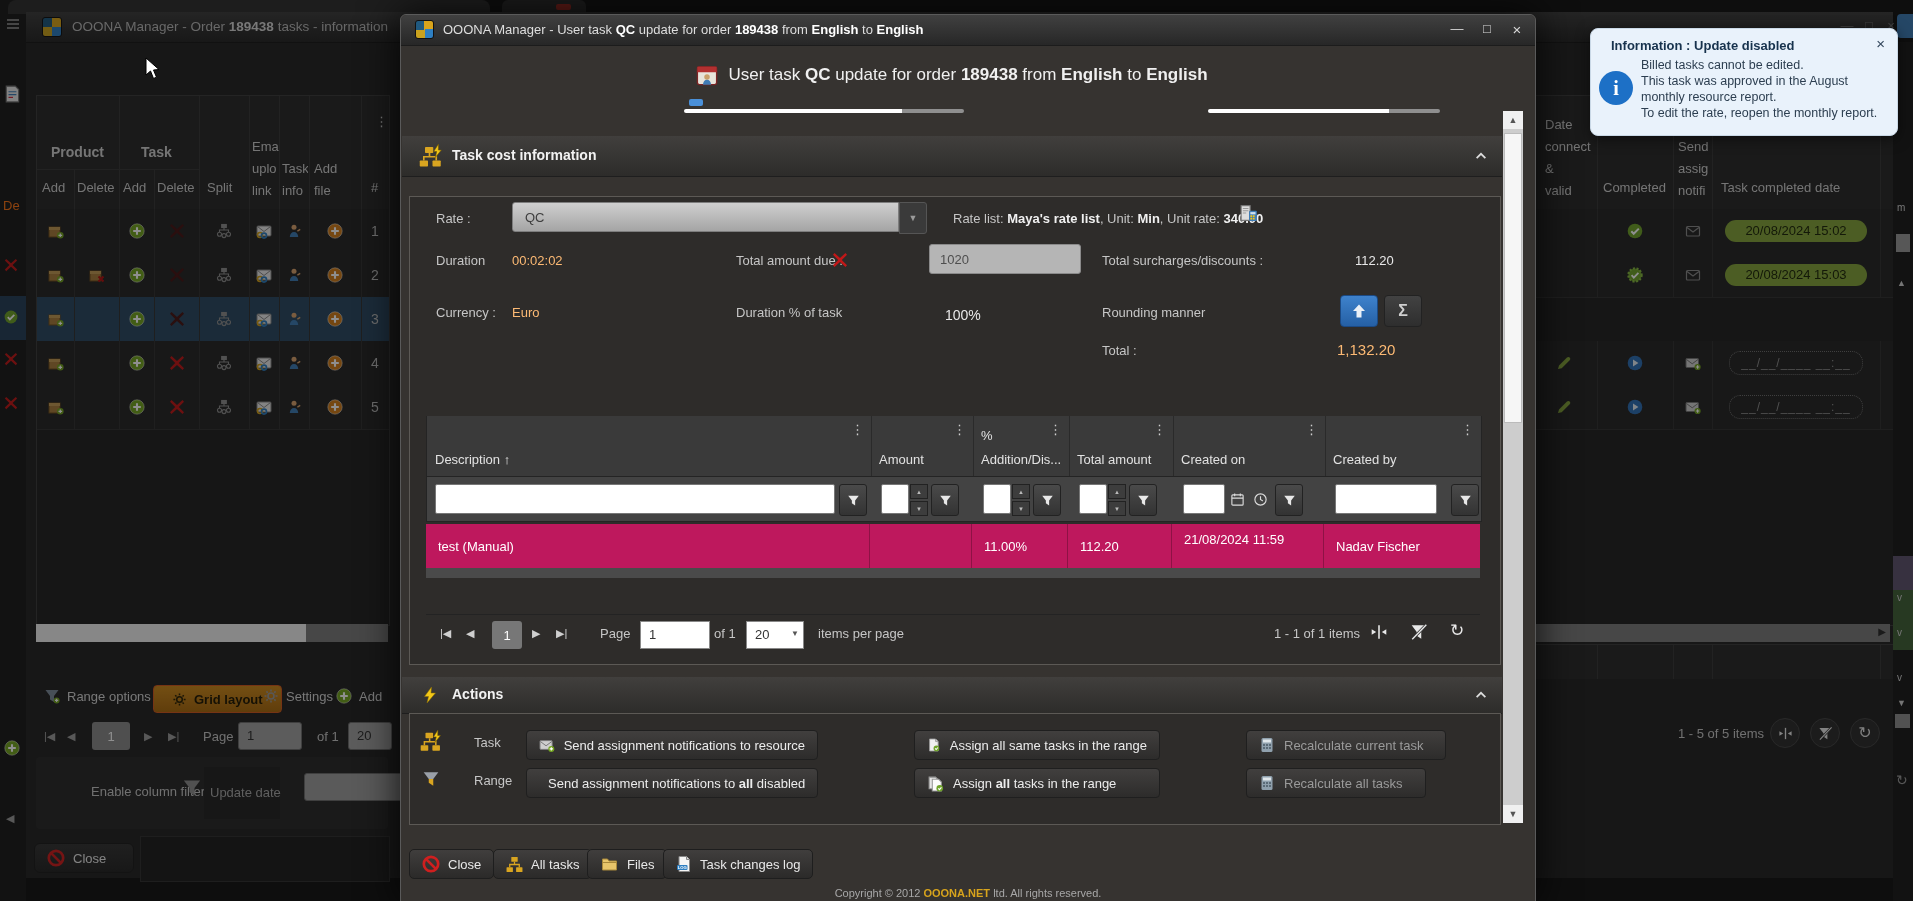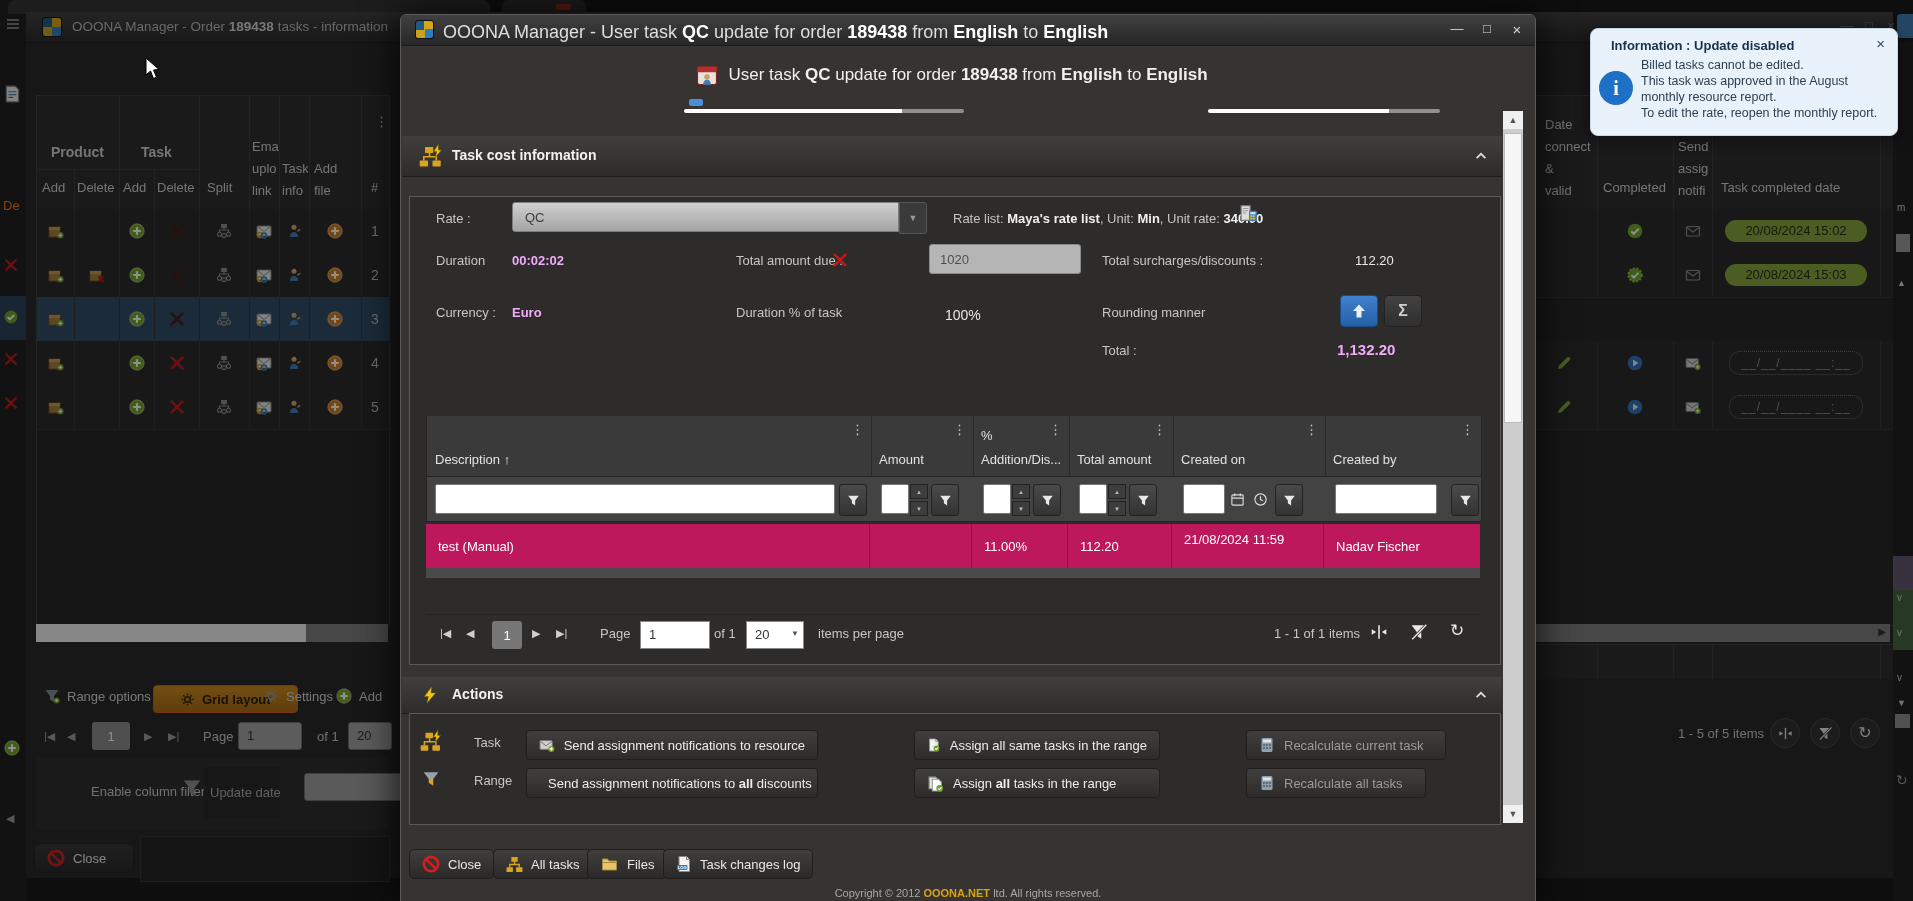--- a/index.html
+++ b/index.html
@@ -19,35 +19,35 @@
   .gcol{position:absolute;top:0;bottom:0;border-left:1px solid #3a3a3a;}
   .lrow,.rrow{position:absolute;left:0;width:100%;height:44px;border-bottom:1px solid #343434;background:#272727;}
   .lrow.sel,.rrow.sel{background:#2c4a63;}
   .lcell,.rcell{position:absolute;top:0;height:100%;border-right:1px solid #343434;display:flex;align-items:center;justify-content:center;}
   .rownum{color:#bdbdbd;font-size:14px;}
   .date-badge{background:#85a53c;color:#20290b;font-size:13px;border-radius:11px;height:22px;line-height:22px;text-align:center;width:142px;}
   .empty-date{border:1px dotted #6e6e6e;color:#8d8d8d;font-size:12px;border-radius:11px;height:22px;line-height:22px;text-align:center;width:132px;letter-spacing:1px;}
   .hscroll{background:#7c7c7c;height:18px;}
   .hthumb{background:#f0f0f0;height:18px;position:absolute;top:0;}
   .toolbtn{color:#d5d5d5;font-size:13px;display:flex;align-items:center;gap:7px;position:absolute;}
-  .gridlayout{background:linear-gradient(#cd8a1e,#a96a10);border:1px solid #d2591f;border-radius:4px;color:#221a05;font-weight:bold;font-size:13px;display:flex;align-items:center;gap:7px;padding:0 26px;height:26px;}
+  .gridlayout{background:linear-gradient(#cd8a1e,#a96a10);border:1px solid #d2591f;border-radius:4px;color:#221a05;font-weight:bold;font-size:13px;display:flex;align-items:center;gap:7px;padding:0 18px;height:26px;}
   .bginput{background:#a2a2a2;border:1px solid #6d6d6d;border-radius:3px;color:#2e2e2e;font-size:13px;padding:0 8px;}
   .pgarr{color:#9c9c9c;font-size:11px;}
   .circbtn{width:28px;height:28px;border-radius:50%;background:#2f2f2f;border:1px solid #454545;display:flex;align-items:center;justify-content:center;position:absolute;}
   .winbtn2{color:#d8d8d8;font-size:13px;width:26px;text-align:center;position:absolute;top:6px;}
   
   .dim{position:absolute;inset:0;background:rgba(6,6,6,0.45);z-index:40;}
   .modal{position:absolute;left:400px;top:14px;width:1134px;height:887px;background:#363330;border:1px solid #5a5a5a;border-radius:6px 6px 0 0;box-shadow:0 0 40px rgba(0,0,0,0.85);z-index:60;}
   .mtitle{position:absolute;left:0;top:0;width:100%;height:30px;background:linear-gradient(#404040,#272727);border-radius:6px 6px 0 0;border-bottom:1px solid #1c1c1c;}
   .mheader{position:absolute;left:0;top:44px;width:1102px;height:32px;display:flex;align-items:center;justify-content:center;gap:10px;color:#f0f0f0;font-size:17px;}
   .sechdr{position:absolute;background:linear-gradient(#413f3d,#2d2c2a);border-bottom:1px solid #1e1e1e;height:40px;}
   .sectitle{color:#f2f2f2;font-weight:bold;font-size:14px;position:absolute;top:11px;white-space:nowrap;}
   .panel{position:absolute;background:#2e2c2a;border:1px solid #5c5955;}
   .lbl{position:absolute;color:#c6c6c6;font-size:13px;white-space:nowrap;margin-left:16px;}
-  .val{position:absolute;color:#f0abfc;font-size:13px;font-weight:bold;white-space:nowrap;}
+  .val{position:absolute;color:#fdba74;font-size:13px;font-weight:normal;white-space:nowrap;}
   .ddown{position:absolute;background:linear-gradient(#cfcfcf,#a5a5a5);border:1px solid #7d7d7d;border-radius:3px 0 0 3px;color:#3e3e3e;font-size:13px;display:flex;align-items:center;padding:0 12px;}
   .ddarrow{position:absolute;background:#3a3a3a;border:1px solid #555;border-radius:0 3px 3px 0;color:#9a9a9a;font-size:9px;display:flex;align-items:center;justify-content:center;}
   .ginput{position:absolute;background:#b5b5b5;border:1px solid #8a8a8a;border-radius:3px;color:#4e4e4e;font-size:13px;padding:0 10px;display:flex;align-items:center;}
   .sqbtn{position:absolute;border-radius:4px;display:flex;align-items:center;justify-content:center;}
   .gtitle{position:absolute;background:linear-gradient(#474747,#323232);border:1px solid #242424;color:#f2f2f2;font-weight:bold;font-size:13px;text-align:center;line-height:26px;}
   .ghead{position:absolute;background:#3a3a3a;border-left:1px solid #242424;border-right:1px solid #242424;}
   .gsep{position:absolute;top:0;bottom:0;border-left:1px solid #2a2a2a;}
   .collbl{position:absolute;color:#e2e2e2;font-size:13px;white-space:nowrap;}
   .dots{position:absolute;color:#cfcfcf;font-size:13px;}
   .frow{position:absolute;background:#434343;border:1px solid #242424;}
@@ -793,21 +793,21 @@
     <div class="abs" style="left:3px;top:730px;color:#9a9a9a;font-size:14px;">↻</div>
   </div>
 
   <div class="dim"></div>
 
   <div class="modal">
     <div class="mtitle">
       <span class="ic abs" style="left:14px;top:5px;width:19px;height:19px;">
           <div style="width:100%;height:100%;border-radius:3px;background:conic-gradient(#d8a41c 0 25%,#2e7fc2 25% 50%,#caa21e 50% 75%,#20597f 75%);border:1px solid #111;box-sizing:border-box;"></div>
         </span>
-      <div class="abs" style="left:42px;top:7px;font-size:18px;color:#dedede;white-space:nowrap;">
+      <div class="abs" style="left:42px;top:7px;font-size:13px;color:#dedede;white-space:nowrap;">
         <span>OOONA Manager - User task </span><span class="b" style="color:#fff;">QC</span><span> update for order </span><span class="b" style="color:#fff;">189438</span><span> from </span><span class="b" style="color:#fff;">English</span><span> to </span><span class="b" style="color:#fff;">English</span>
       </div>
       <div class="winbtn2" style="left:1043px;">—</div>
       <div class="winbtn2" style="left:1073px;">□</div>
       <div class="winbtn2" style="left:1103px;font-size:15px;">×</div>
     </div>
 
     <div class="mheader">
       <span class="ic" style="width:22px;height:24px;">
           <svg viewBox="0 0 16 16" width="100%" height="100%">
@@ -1118,21 +1118,21 @@
       <div class="lbl" style="left:48px;top:59px;">Range</div>
       <div class="abtn" style="left:116px;top:54px;width:292px;">
         <span class="ic" style="width:18px;height:16px;">
             <svg viewBox="0 0 16 16" width="100%" height="100%">
               <rect x="1" y="3.5" width="12.5" height="9" rx="1" fill="#cfcfcf" stroke="#777"></rect>
               <path d="M1.5 4.5 7.2 8.8 13 4.5" fill="none" stroke="#777"></path>
               <circle cx="12.6" cy="12" r="3.1" fill="#74a421"></circle>
               <path d="M12.6 10.3v3.4M10.9 12h3.4" stroke="#fff" stroke-width="1.2"></path>
             </svg>
           </span>
-        <span><span>Send assignment notifications to </span><span class="b">all</span><span> discounts</span></span>
+        <span><span>Send assignment notifications to </span><span class="b">all</span><span> disabled</span></span>
       </div>
       <div class="abtn" style="left:504px;top:54px;width:246px;">
         <span class="ic" style="width:17px;height:17px;">
             <svg viewBox="0 0 16 16" width="100%" height="100%">
               <path d="M2 2h6l2.5 2.5V13H2z" fill="#e4e4e4" stroke="#999"></path>
               <path d="M5 4h6l2.5 2.5V15H5z" fill="#fbfbfb" stroke="#999"></path>
               <circle cx="12" cy="12.5" r="3.1" fill="#6fa32a"></circle>
               <path d="M10.6 12.6l1.1 1.2 1.9-2.2" stroke="#fff" stroke-width="1.1" fill="none"></path>
             </svg>
           </span>

